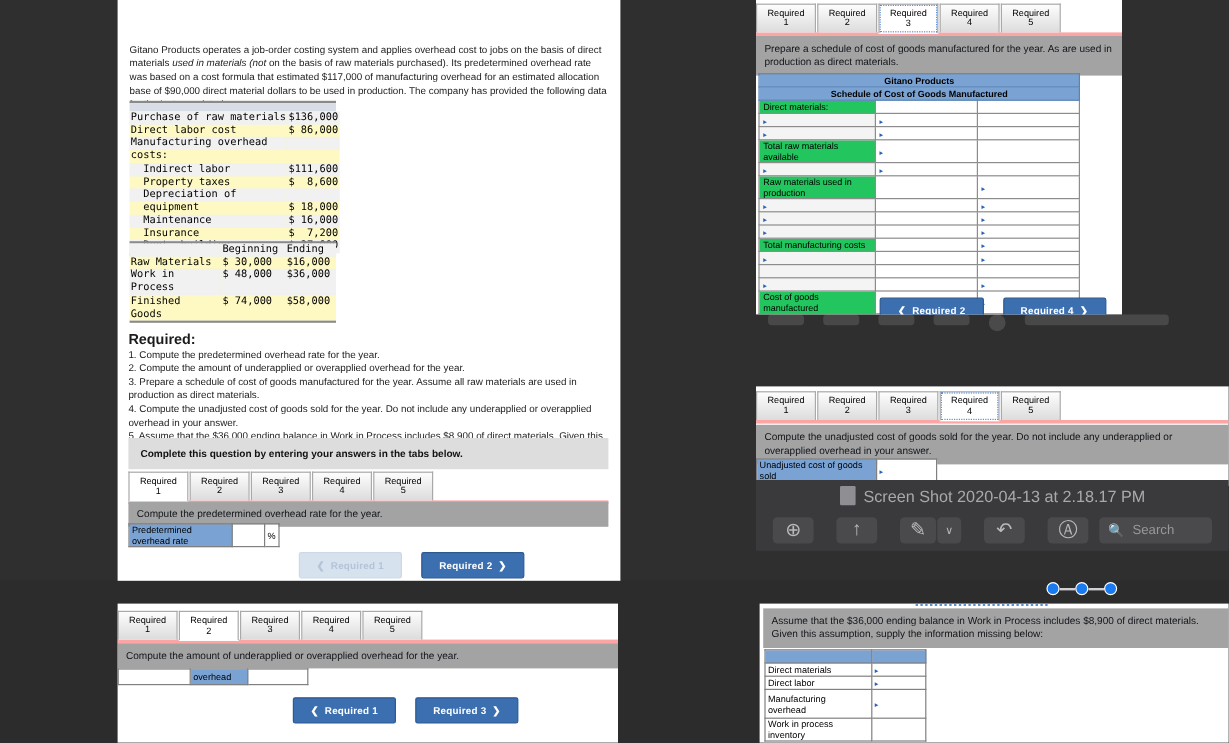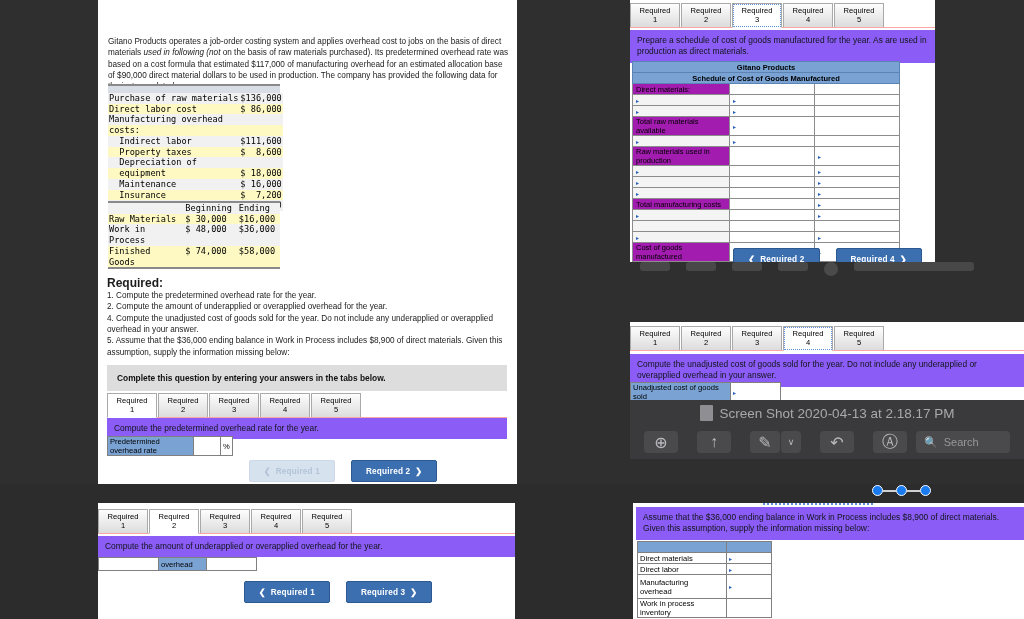--- a/index.html
+++ b/index.html
@@ -40,40 +40,40 @@
   
   .complete-bar {
     background: #dddddd;
     font-weight: bold;
     font-size: 8.4px;
     color: #111;
     padding: 8px 10px;
   }
 
   
-  .tabs { display: flex; align-items: flex-end; border-bottom: 1px solid #fca5a5; }
+  .tabs { display: flex; align-items: center; border-bottom: 3px solid #fca5a5; }
   .tab {
     border: 1px solid #a9a9a9;
     border-bottom: none;
     background: linear-gradient(#fdfdfd, #dcdcdc);
     font-size: 7.6px;
     line-height: 1.15;
     text-align: center;
     padding: 3px 6px 3px;
     color: #000;
     min-width: 50px;
     margin-right: 1px;
     white-space: pre-line;
   }
   .tab.active { background: #ffffff; border-bottom: 1px solid #fff; position: relative; top: 1px; }
   .tab.focus { outline: 1px dotted #5f8fd4; outline-offset: -2px; }
 
   
   .prompt {
-    background: #8b5cf6;
+    background: #a3a3a3;
     font-size: 8.4px;
     color: #12151a;
     padding: 5px 7px;
     line-height: 1.35;
   }
 
   
   .ans { border-collapse: collapse; font-size: 7.6px; color: #000; }
   .ans td { border: 1px solid #808080; height: 11px; padding: 0 2px; }
   .ans td.lbl { background: #7aa3d4; color:#000; }
@@ -93,21 +93,21 @@
     border-radius: 2px;
     letter-spacing: .2px;
     white-space: nowrap;
   }
   .navbtn.disabled { background: #d7e2ef; color: #b4c4d8; border-color: #cdd9e8; }
 
   
   .sched { border-collapse: collapse; font-size: 7.5px; color:#000; width: 100%; }
   .sched td { border: 1px solid #8c8c8c; height: 11px; padding: 0 3px; }
   .sched td.title { background: #7aa3d4; text-align: center; font-weight: bold; border-color:#5b84b4; }
-  .sched td.lbl { background: #a21caf; }
+  .sched td.lbl { background: #22c55e; }
   .sched td.inp { background: #fff; width: 85px; }
   .sched td.shade { background: #f4f4f4; }
   .sched tr.total td { border-top: 1px solid #000; }
 
   
   .ql { position: absolute; background: #3a3a3c; }
   .ql-title {
     font-size: 13.5px; color: #a9a9ad; display:flex; align-items:center; gap:7px;
     justify-content:center; height: 26px;
   }
@@ -143,21 +143,21 @@
     <div class="dockitem"></div>
     <div class="dockitem"></div>
     <div class="dockcirc"></div>
     <div class="dockitem" style="width:120px;"></div>
   </div>
 
   <div class="panel" style="left:98px; top:0; width:419px; height:484px;">
 
     <div class="qtext" style="position:absolute; left:10px; top:36px; width:401px;">
       <span>Gitano Products operates a job-order costing system and applies overhead cost to jobs on the basis of direct materials</span>
-      <i>used in following</i>
+      <i>used in materials</i>
       <i>(not</i>
       <span>on the basis of raw materials purchased). Its predetermined overhead rate was based on a cost</span>
       <span>formula that estimated $117,000 of manufacturing overhead for an estimated allocation base of $90,000 direct material</span>
       <span>dollars to be used in production. The company has provided the following data for the just completed year:</span>
     </div>
 
     <div class="mono-wrap" style="position:absolute; left:10px; top:84px; width:172px;">
       <div class="band"></div>
       <table class="mono-table striped" style="width:100%;">
         <tbody>
@@ -233,20 +233,21 @@
             <td class="num">$58,000</td>
           </tr>
         </tbody>
       </table>
     </div>
 
     <div style="position:absolute; left:9px; top:276px; width:400px;">
       <div class="req-head">Required:</div>
       <div class="qtext">1. Compute the predetermined overhead rate for the year.</div>
       <div class="qtext">2. Compute the amount of underapplied or overapplied overhead for the year.</div>
+      <div class="qtext">3. Prepare a schedule of cost of goods manufactured for the year. Assume all raw materials are used in production as direct materials.</div>
       <div class="qtext">4. Compute the unadjusted cost of goods sold for the year. Do not include any underapplied or overapplied overhead in your answer.</div>
       <div class="qtext">5. Assume that the $36,000 ending balance in Work in Process includes $8,900 of direct materials. Given this assumption, supply the information missing below:</div>
     </div>
 
     <div class="complete-bar" style="position:absolute; left:9px; top:365px; width:400px;">Complete this question by entering your answers in the tabs below.</div>
 
     <div class="tabs" style="position:absolute; left:9px; top:392px; width:400px;">
       <div class="tab active"><span>Required</span><br><span>1</span></div>
       <div class="tab"><span>Required</span><br><span>2</span></div>
       <div class="tab"><span>Required</span><br><span>3</span></div>

